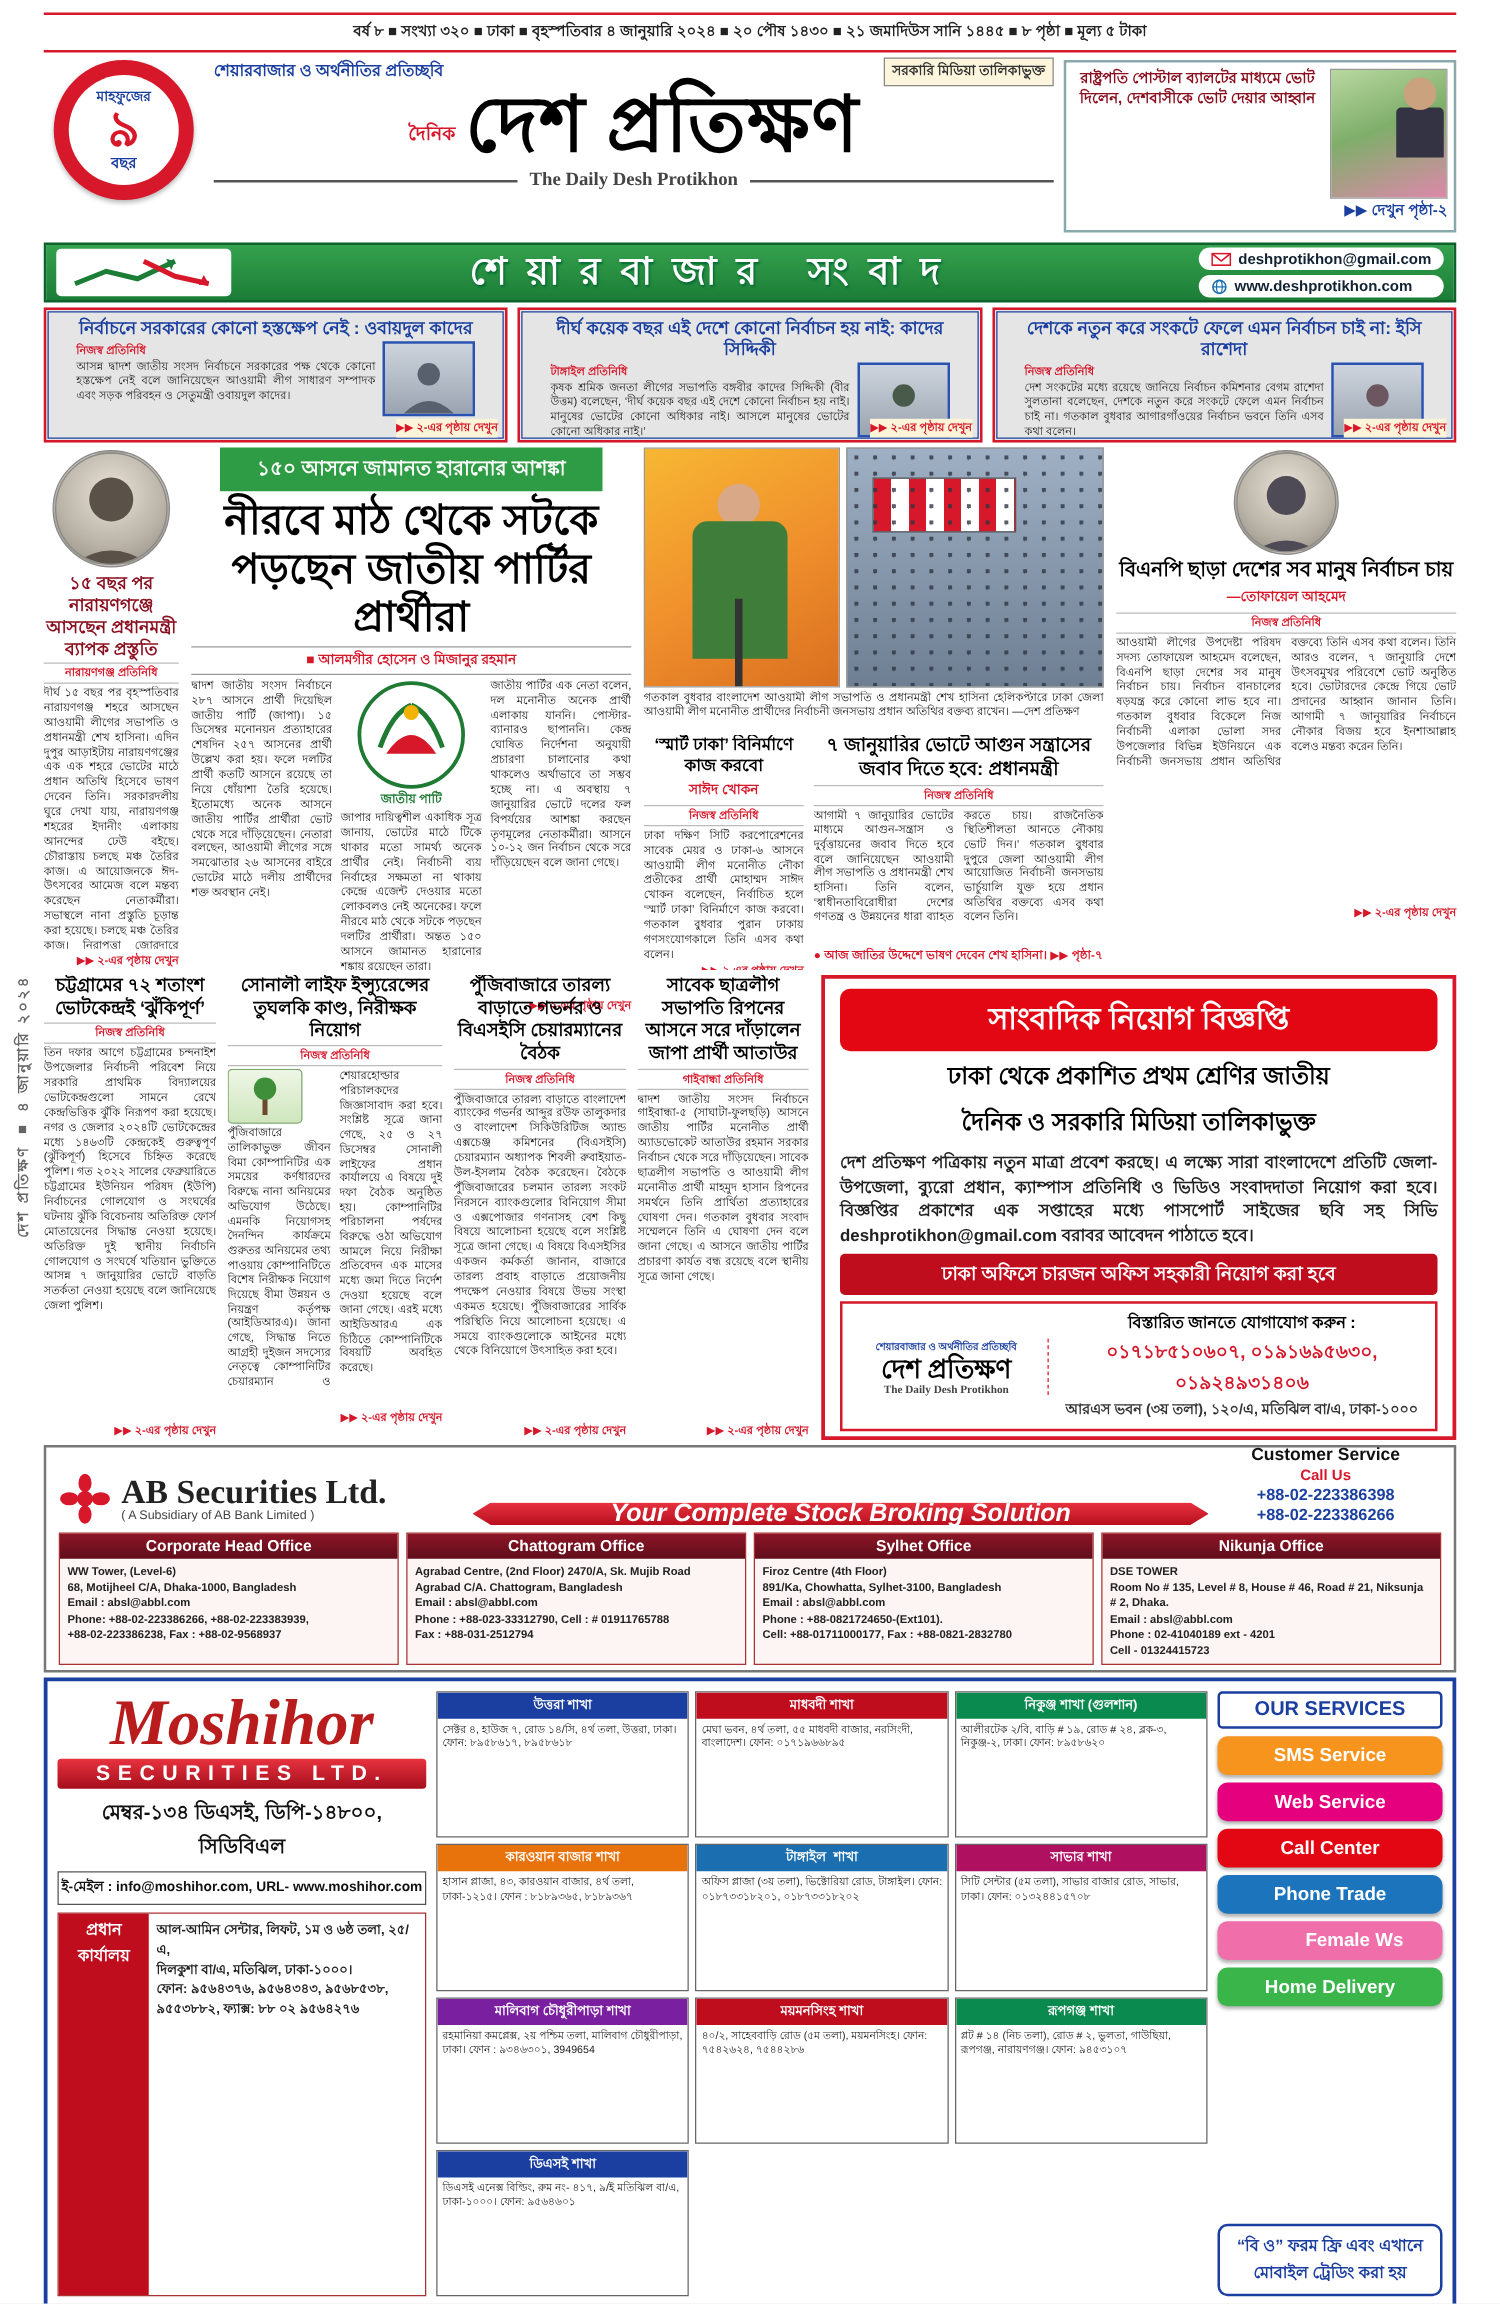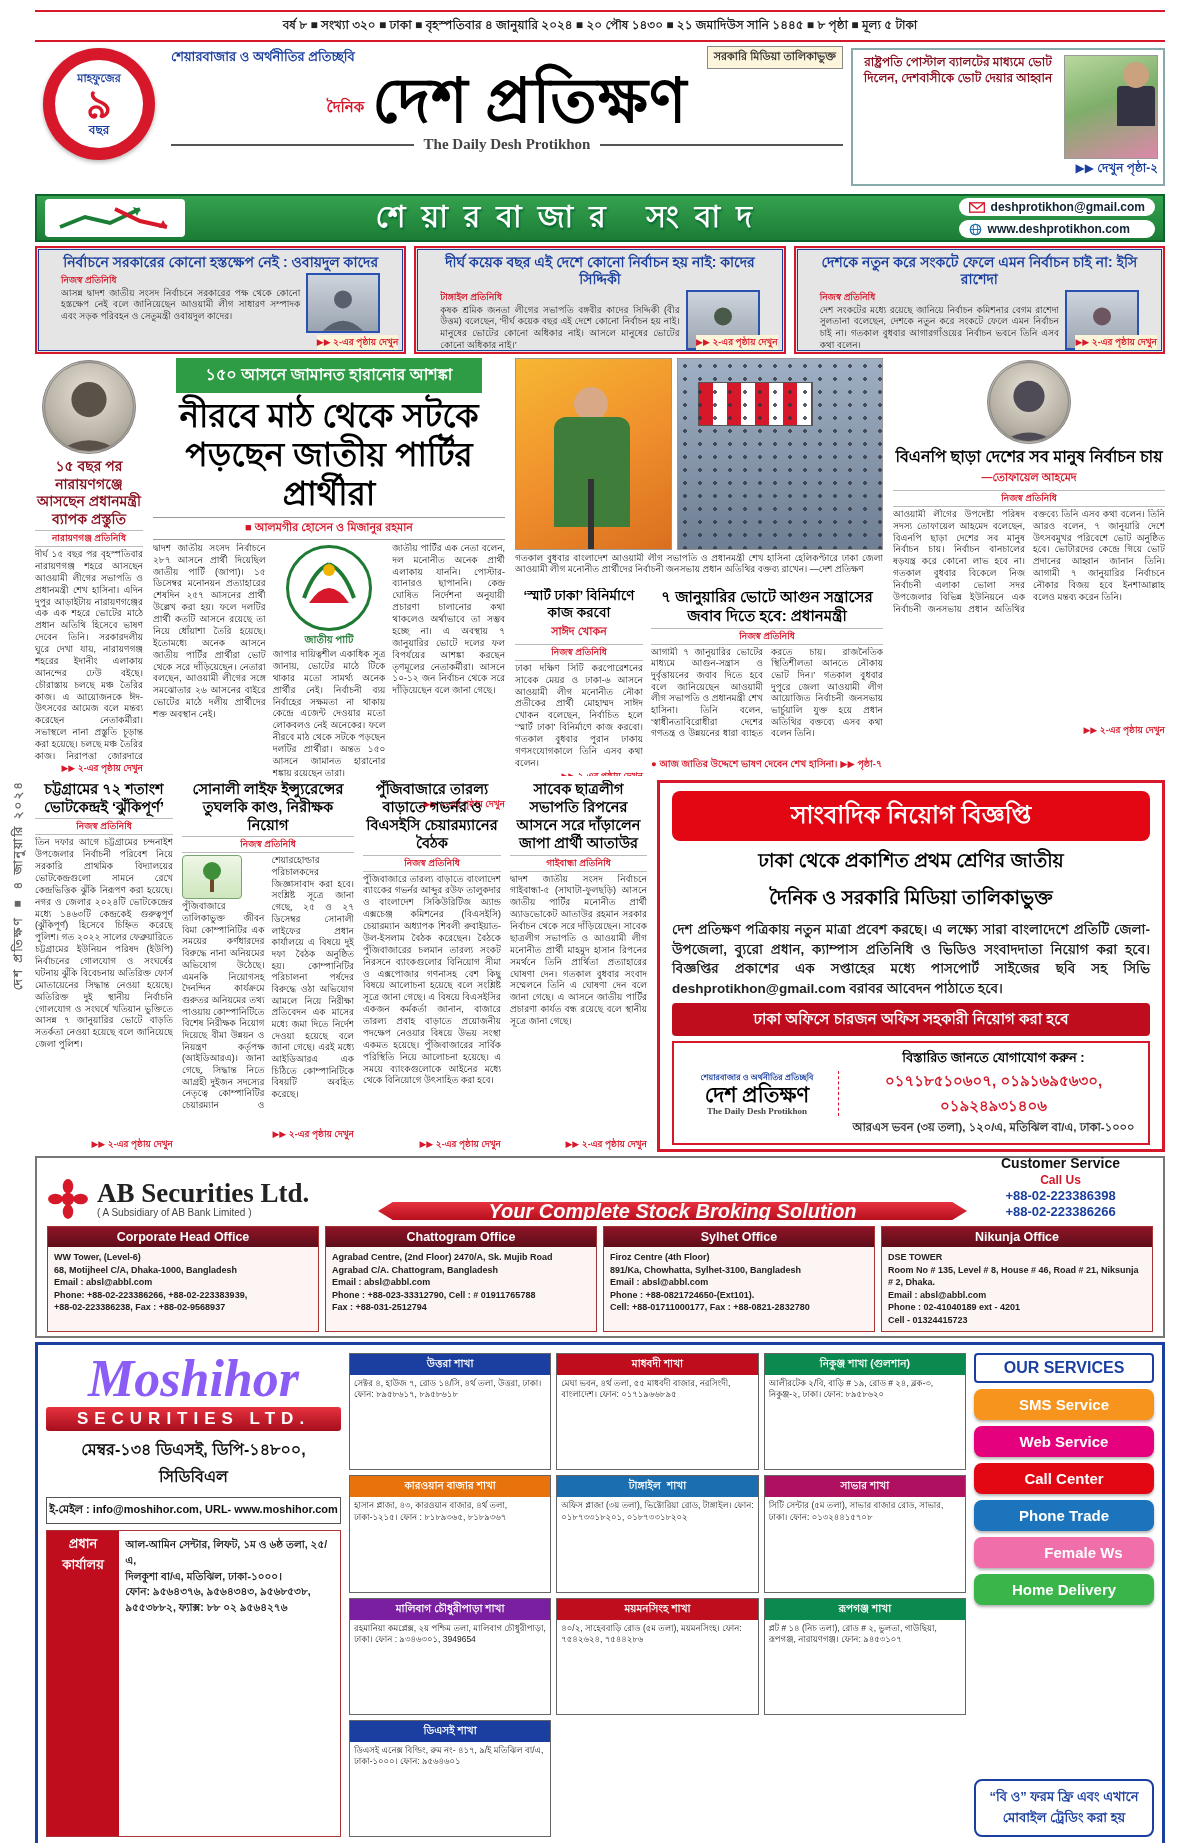--- a/index.html
+++ b/index.html
@@ -147,21 +147,21 @@
   .ab-cs .c2{font-size:12px;font-weight:bold;color:#d6182a;}
   .ab-cs .c3{font-size:13px;font-weight:bold;color:#1a3f9e;}
   .ab-offices{display:flex;gap:6px;margin-top:6px;}
   .aboff{flex:1;border:1px solid #a33;background:#fdf4f4;}
   .aboff .hd{background:linear-gradient(#8d1526,#5f0d1a);color:#fff;font-size:12.5px;font-weight:bold;text-align:center;padding:3px 0;}
   .aboff .bd{font-size:9px;line-height:1.4;padding:4px 6px;white-space:pre-line;color:#222;font-weight:bold;}
   
   .mosec{border:3px solid #1b3fa0;height:506px;padding:8px;box-sizing:border-box;display:flex;gap:8px;}
   .mo-left{flex:0 0 295px;display:flex;flex-direction:column;gap:6px;}
   .mo-logo{text-align:center;}
-  .mo-logo .t1{font-family:"Liberation Serif",serif;font-size:52px;font-weight:bold;font-style:italic;color:#8b5cf6;line-height:1;}
+  .mo-logo .t1{font-family:"Liberation Serif",serif;font-size:52px;font-weight:bold;font-style:italic;color:#b91c1c;line-height:1;}
   .mo-logo .t2{display:block;background:linear-gradient(#e8323f,#a50e1c);color:#fff;font-size:17px;font-weight:bold;
       letter-spacing:6px;padding:2px 0;margin-top:2px;border-radius:3px;}
   .mo-member{font-size:16px;font-weight:bold;text-align:center;}
   .mo-email{border:1px solid #555;font-size:11px;font-weight:bold;text-align:center;padding:3px 2px;}
   .mo-head{border:1px solid #a33;flex:1;display:flex;flex-direction:row;}
   .mo-head .hd{background:#c00d1e;color:#fff;font-weight:bold;font-size:13px;text-align:center;padding:3px 0;}
   .mo-head .bd{font-size:10.5px;line-height:1.5;padding:6px;white-space:pre-line;font-weight:bold;color:#222;}
   .mo-grid{flex:1;display:grid;grid-template-columns:repeat(3,1fr);gap:5px;}
   .branch{border:1px solid #666;overflow:hidden;display:flex;flex-direction:column;}
   .branch .hd{color:#fff;font-size:10.5px;font-weight:bold;text-align:center;padding:2px 1px;}

